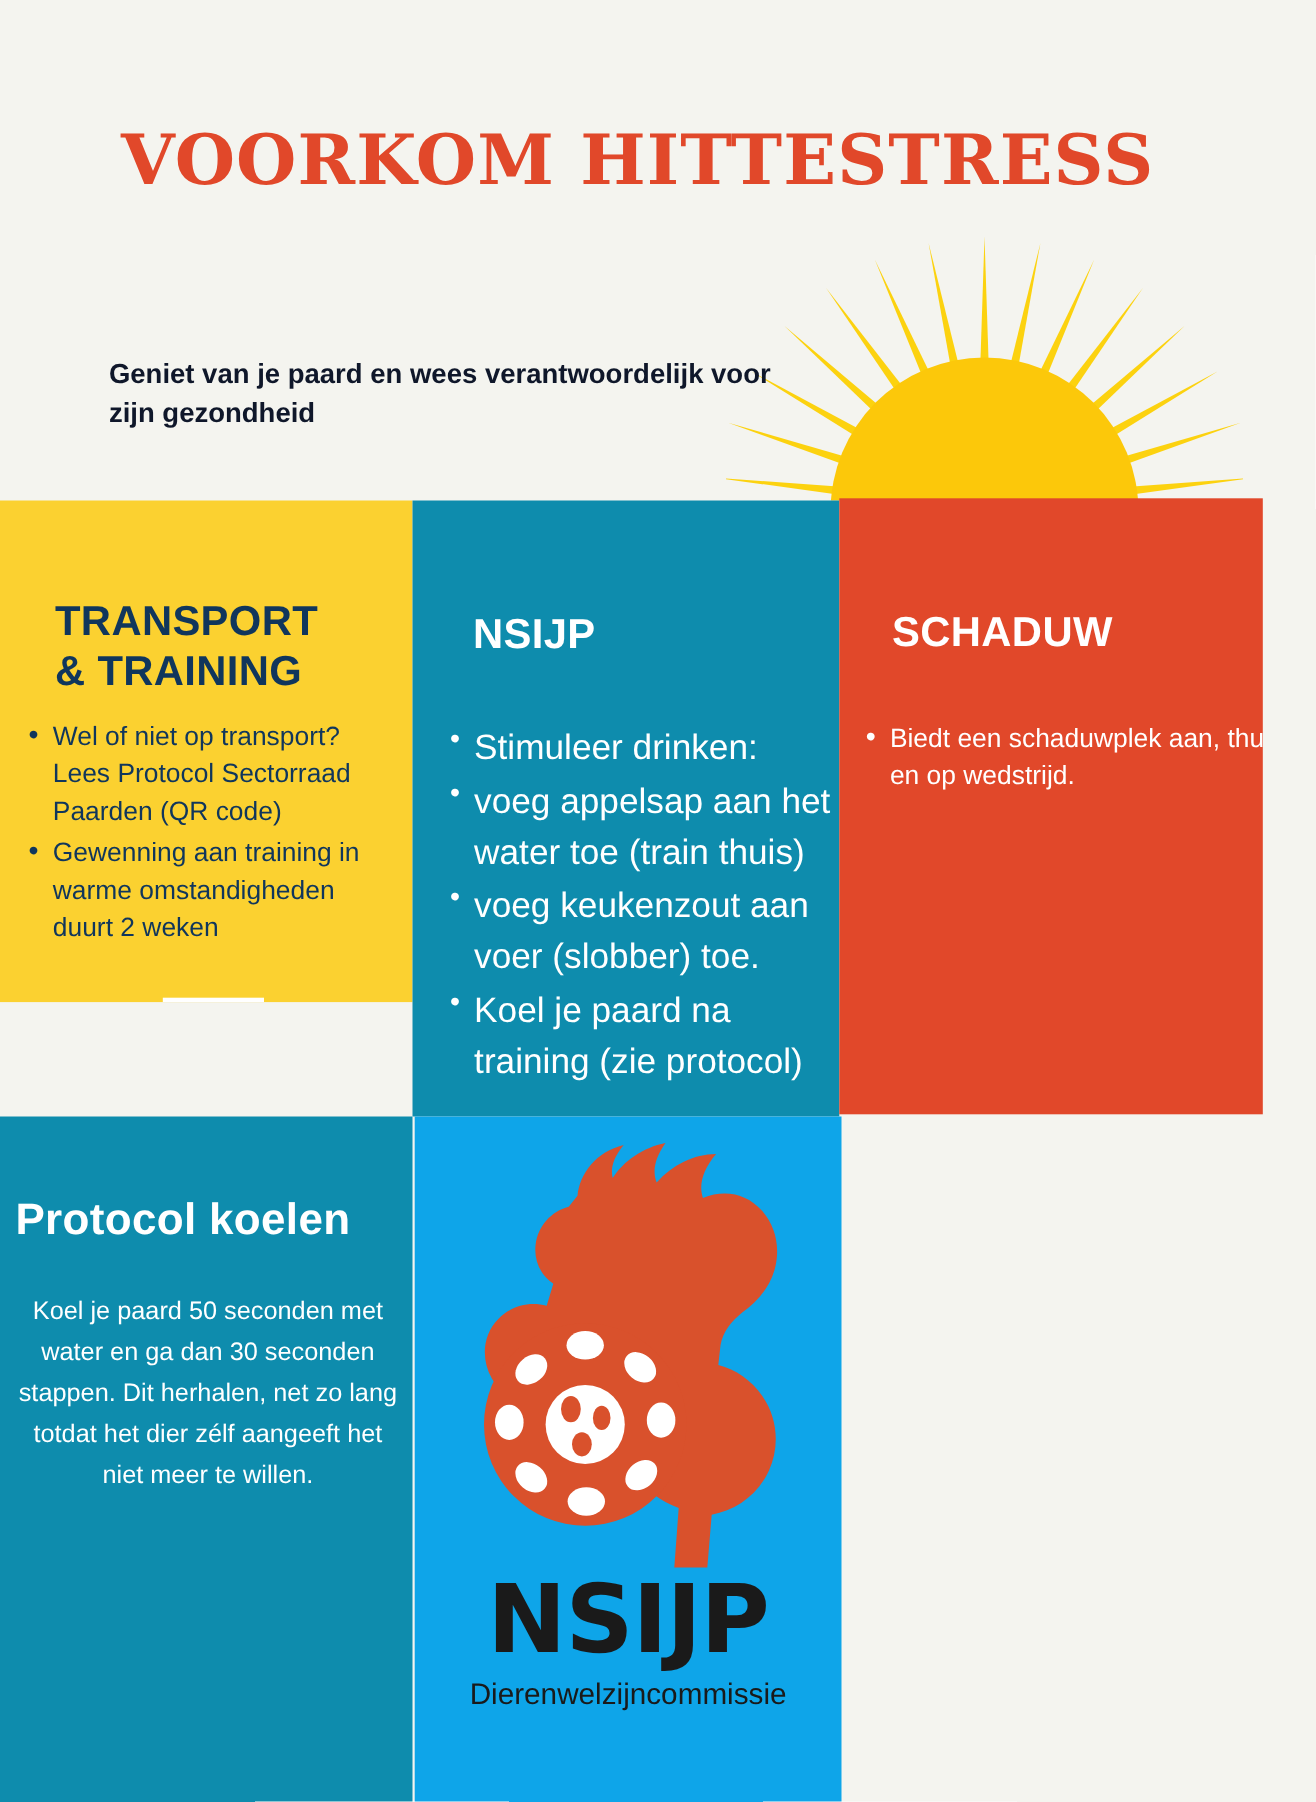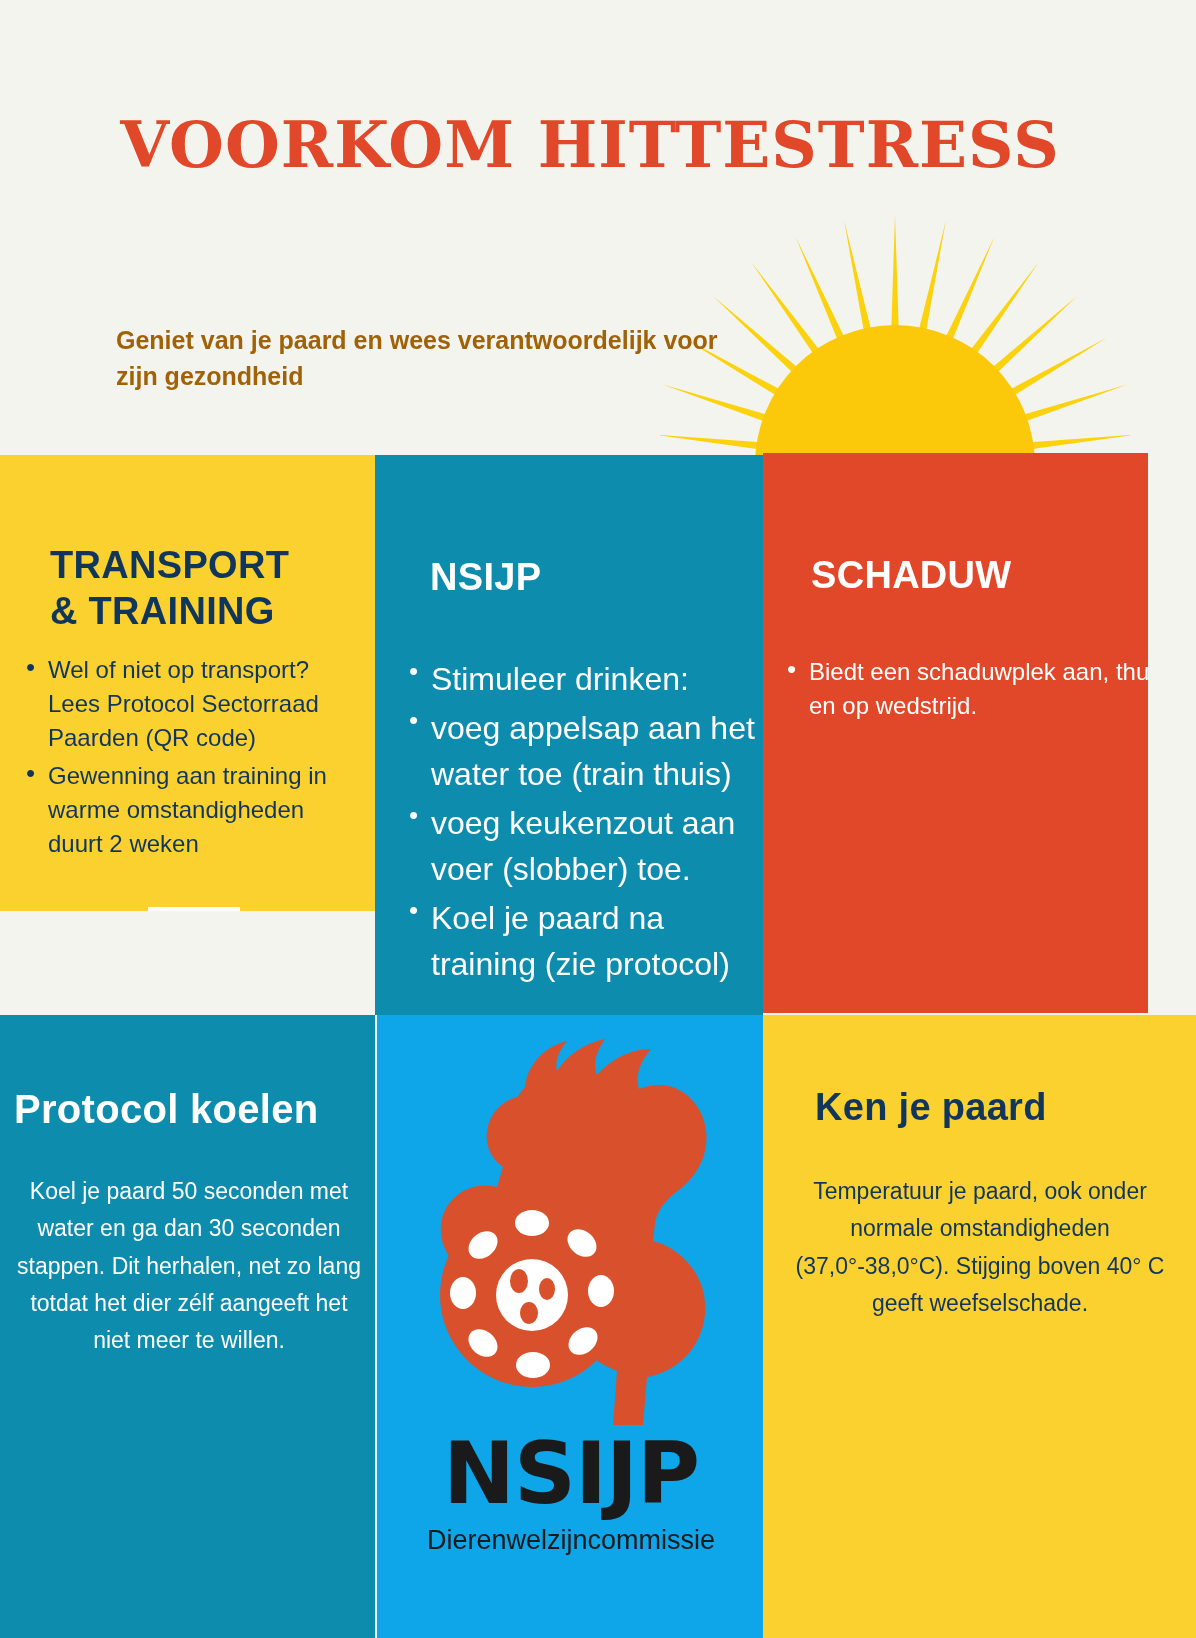--- a/index.html
+++ b/index.html
@@ -41,30 +41,29 @@
     top: 112px;
     width: 960px;
     font-family: "DejaVu Serif", serif;
     font-weight: bold;
     font-size: 63px;
     letter-spacing: 1px;
     color: #e1482a;
     text-transform: uppercase;
     font-variant: small-caps;
     line-height: 1.05;
-    text-align: center;
   }
   .subtitle {
     position: absolute;
-    left: 116px;
+    left: 99px;
     top: 322px;
     width: 620px;
     font-size: 25px;
     font-weight: bold;
-    color: #a16207;
+    color: #0f172a;
     line-height: 1.45;
   }
 
   
   .panel {
     position: absolute;
     box-sizing: border-box;
     overflow: hidden;
   }
   .p-transport {
@@ -353,18 +352,14 @@
             <ellipse cx="140" cy="262" rx="8" ry="11"></ellipse>
             <ellipse cx="122" cy="286" rx="9" ry="11"></ellipse>
           </g>
         </g>
       </svg>
     </div>
     <div class="logo-nsijp">NSIJP</div>
     <div class="logo-sub">Dierenwelzijncommissie</div>
   </div>
 
-  <div class="panel p-ken">
-    <div class="hdr-ken h-dark">Ken je paard</div>
-    <div class="body-ken">Temperatuur je paard, ook onder normale omstandigheden (37,0°-38,0°C). Stijging boven 40° C geeft weefselschade.</div>
-  </div>
 
 </div>
 
 </body></html>

